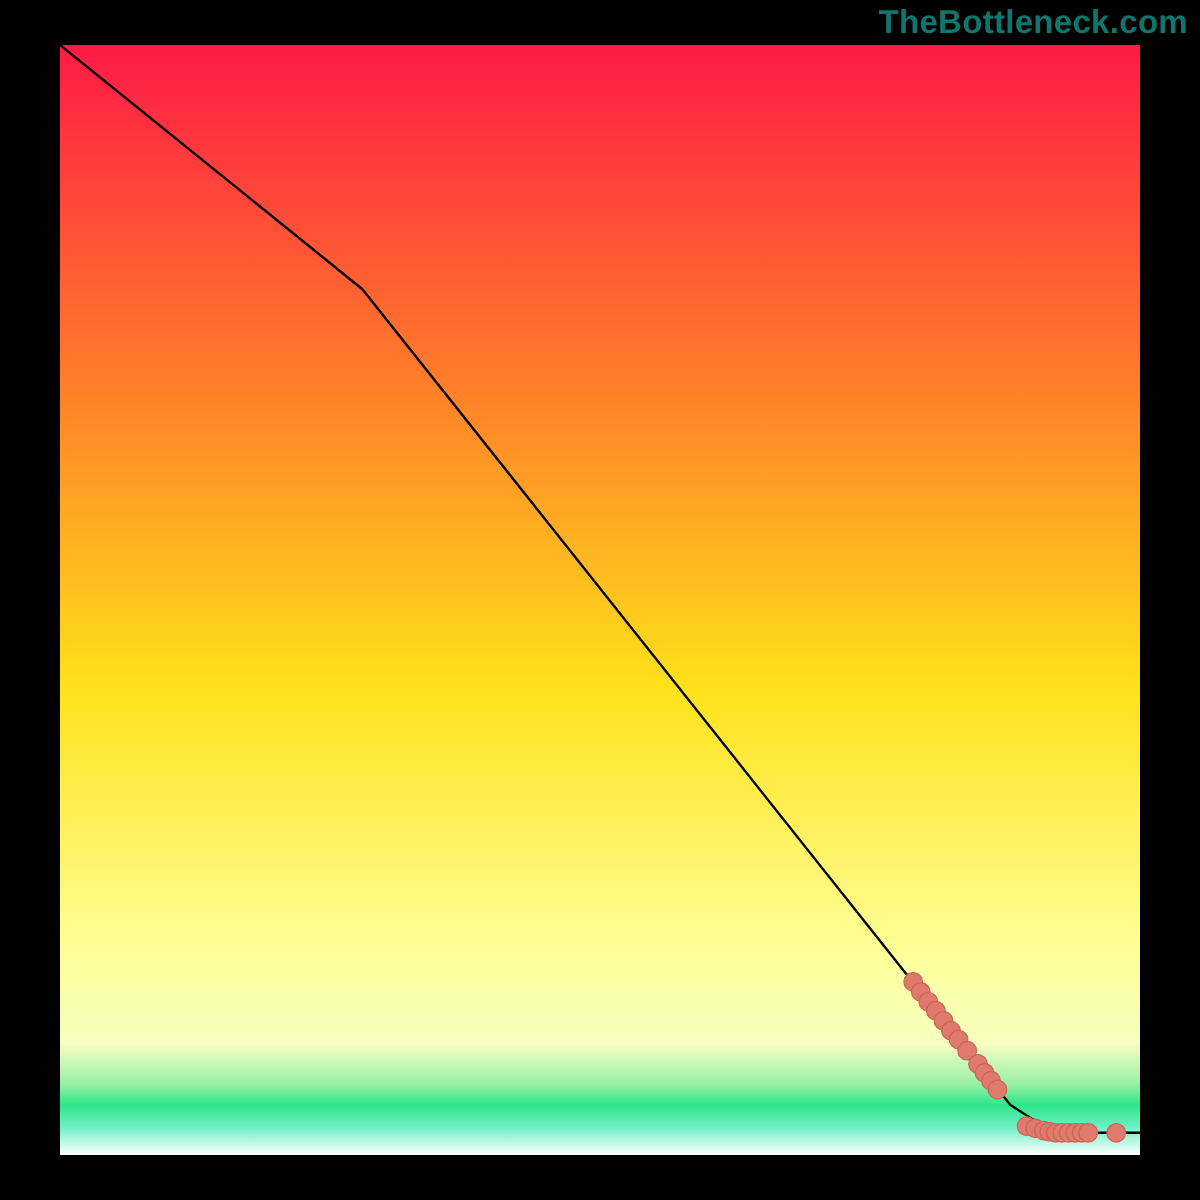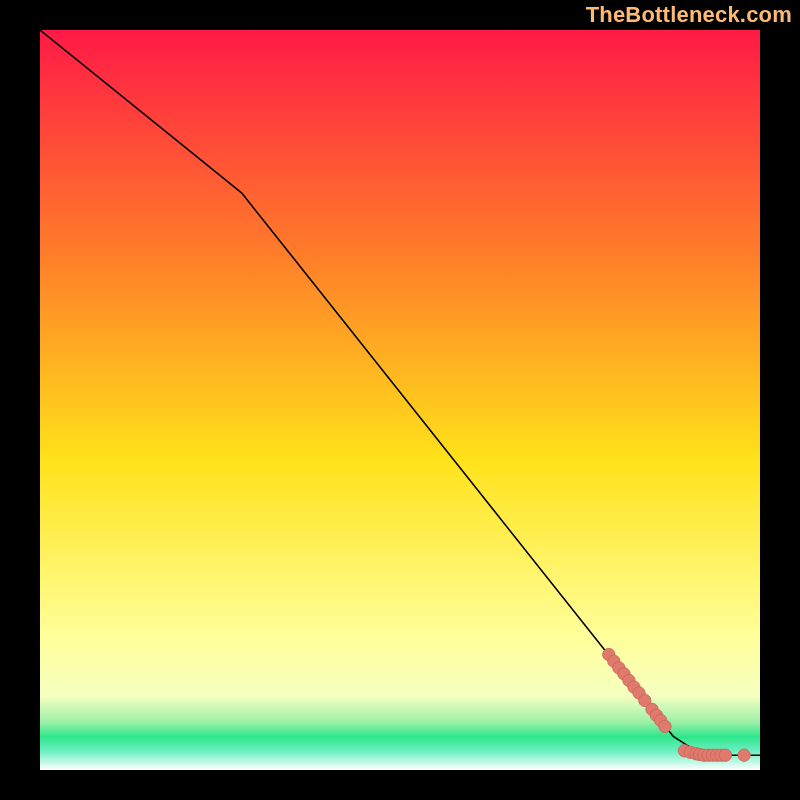--- a/index.html
+++ b/index.html
@@ -16,21 +16,21 @@
     width: 800px;
     height: 800px;
     background: #000;
   }
   .watermark {
     position: absolute;
     top: 2px;
     right: 8px;
     font-size: 22px;
     font-weight: 600;
-    color: #fdba74;
+    color: #0f766e;
     letter-spacing: 0.2px;
     text-align: center;
   }
   .plot {
     position: absolute;
     left: 40px;
     top: 30px;
     width: 720px;
     height: 740px;
   }

